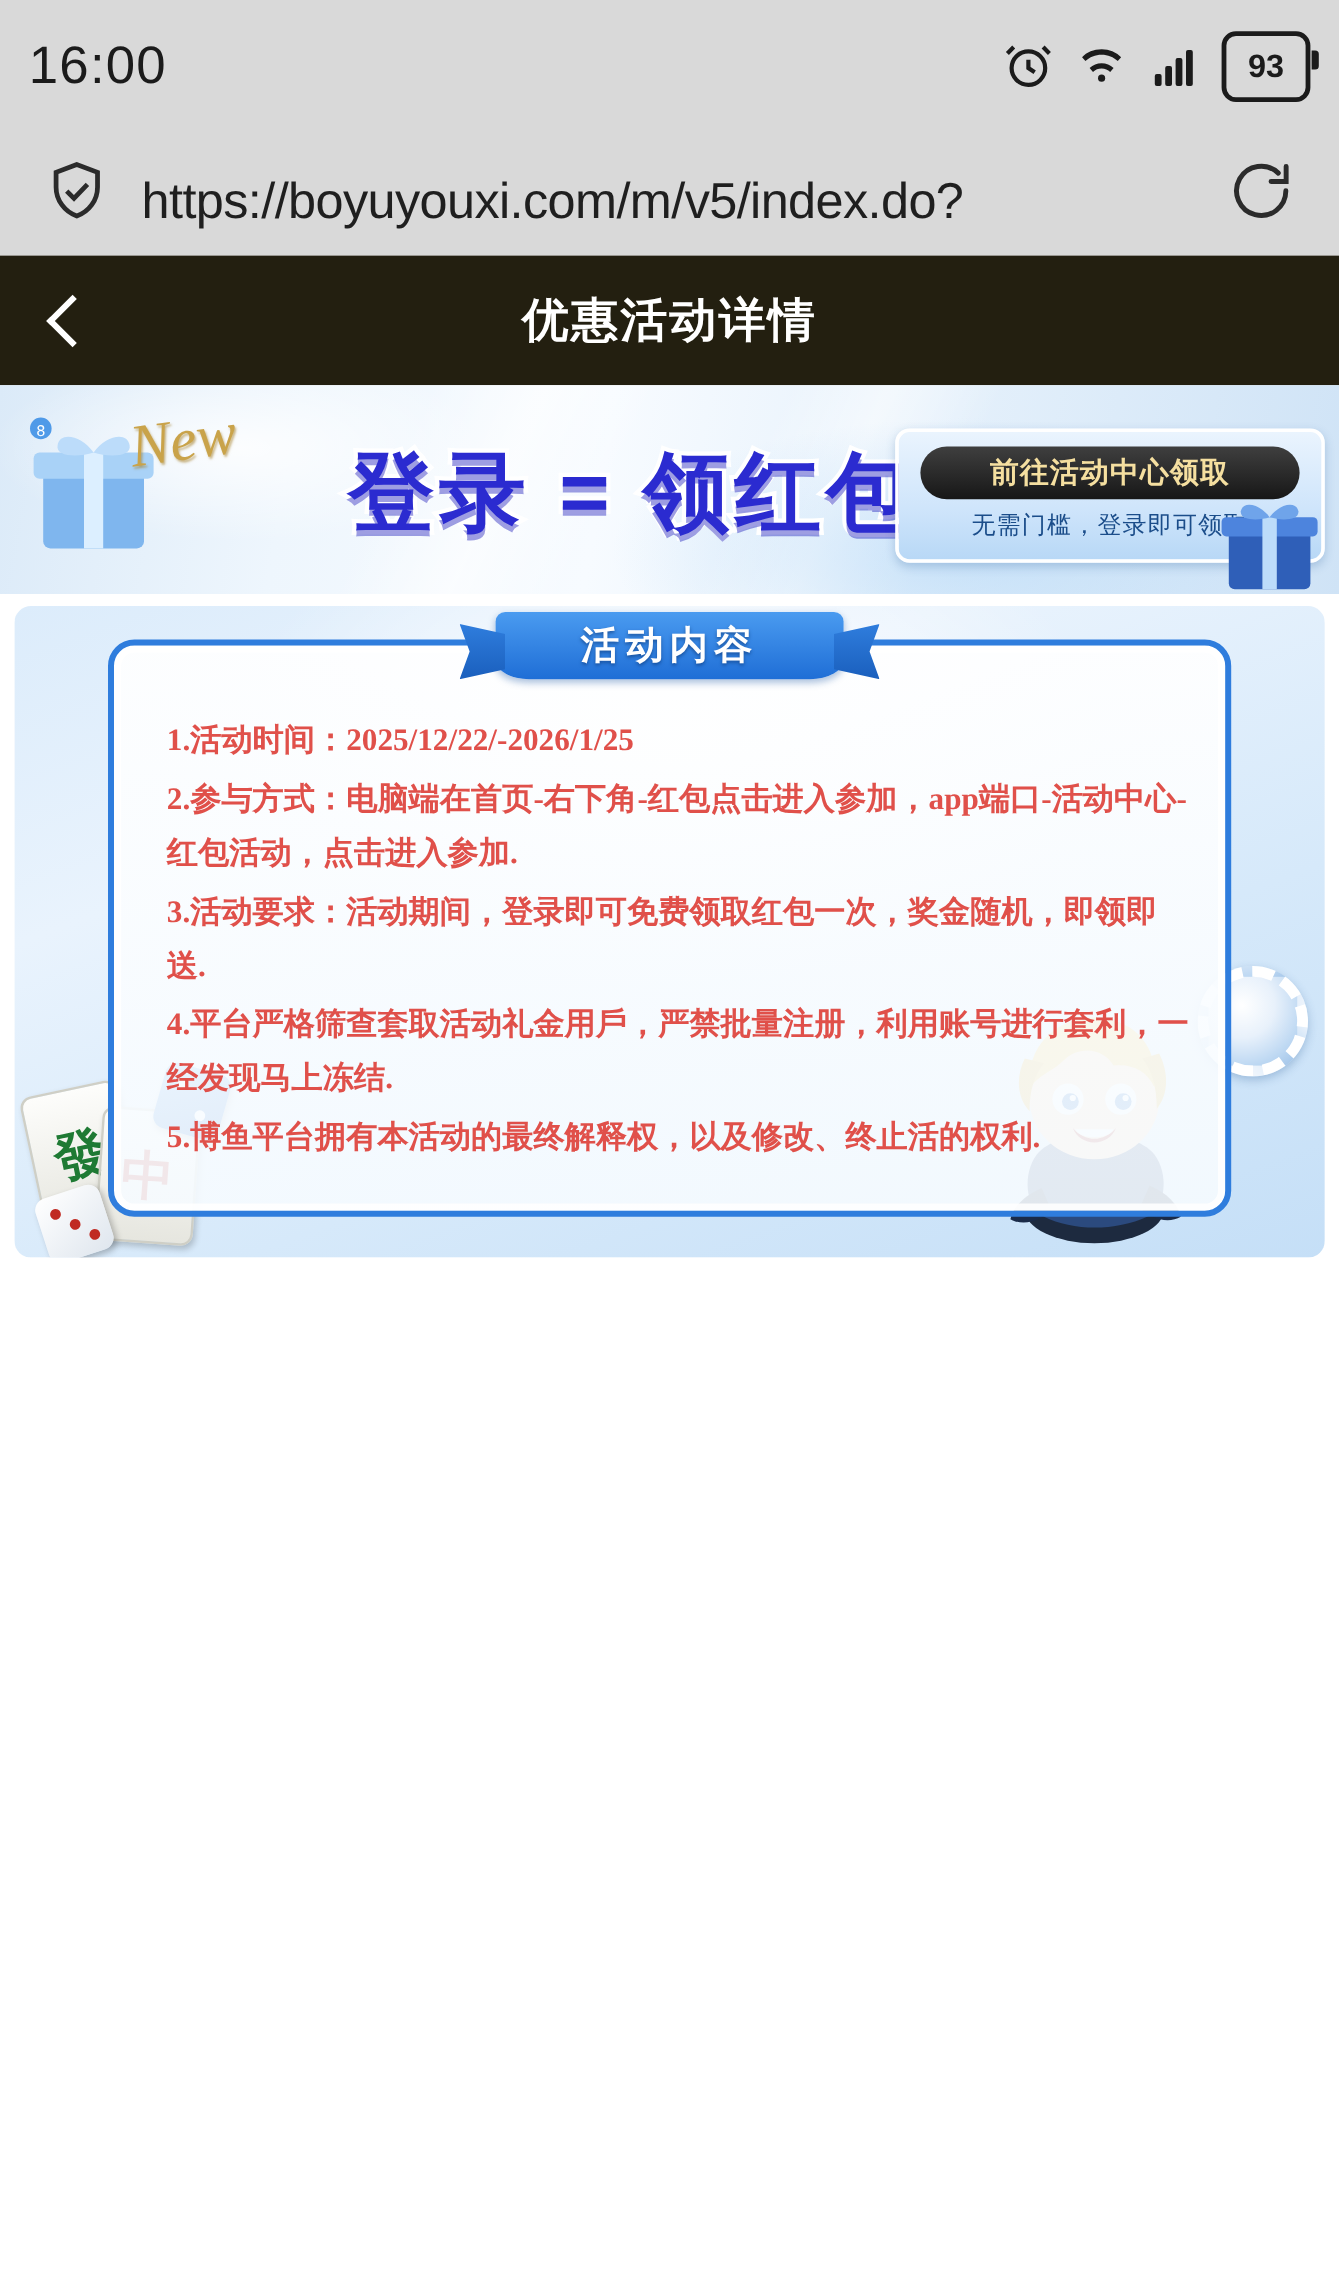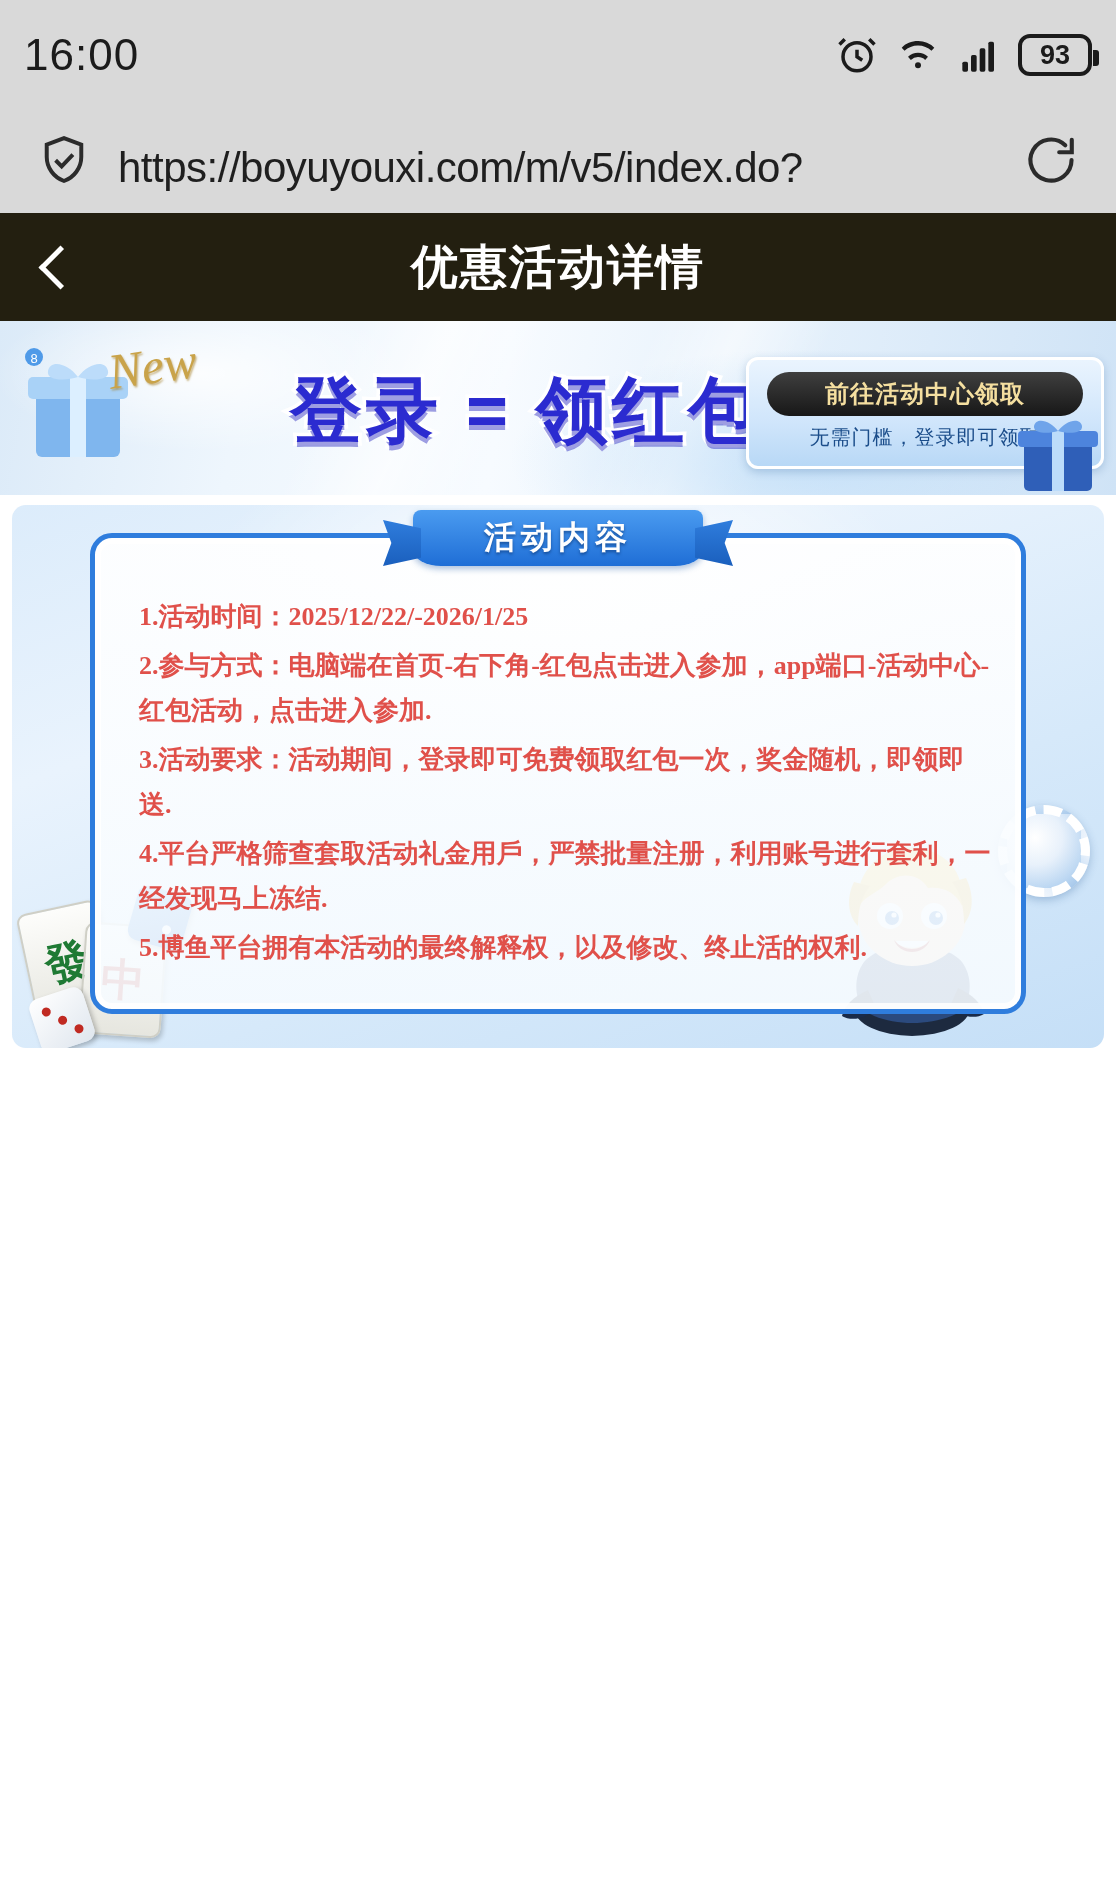--- a/index.html
+++ b/index.html
@@ -32,21 +32,21 @@
     font-family: "Liberation Sans", sans-serif;
   }
   .status-icons {
     display: flex;
     align-items: center;
     gap: 18px;
   }
   .status-icons svg { display: block; }
   .battery {
     width: 74px;
-    height: 42px;
+    height: 59px;
     border: 4px solid #1b1b1b;
     border-radius: 12px;
     display: flex;
     align-items: center;
     justify-content: center;
     font-size: 27px;
     font-weight: bold;
     color: #1b1b1b;
     position: relative;
     box-sizing: border-box;
@@ -106,21 +106,21 @@
     border-left: 5px solid #ffffff;
     border-bottom: 5px solid #ffffff;
     transform: rotate(45deg);
     margin-left: 10px;
   }
   .app-title {
     position: absolute;
     left: 0; right: 0;
     text-align: center;
     color: #ffffff;
-    font-size: 47px;
+    font-size: 39px;
     font-weight: bold;
     letter-spacing: 2px;
     pointer-events: none;
   }
 
   
   .banner {
     position: relative;
     height: 174px;
     overflow: hidden;

